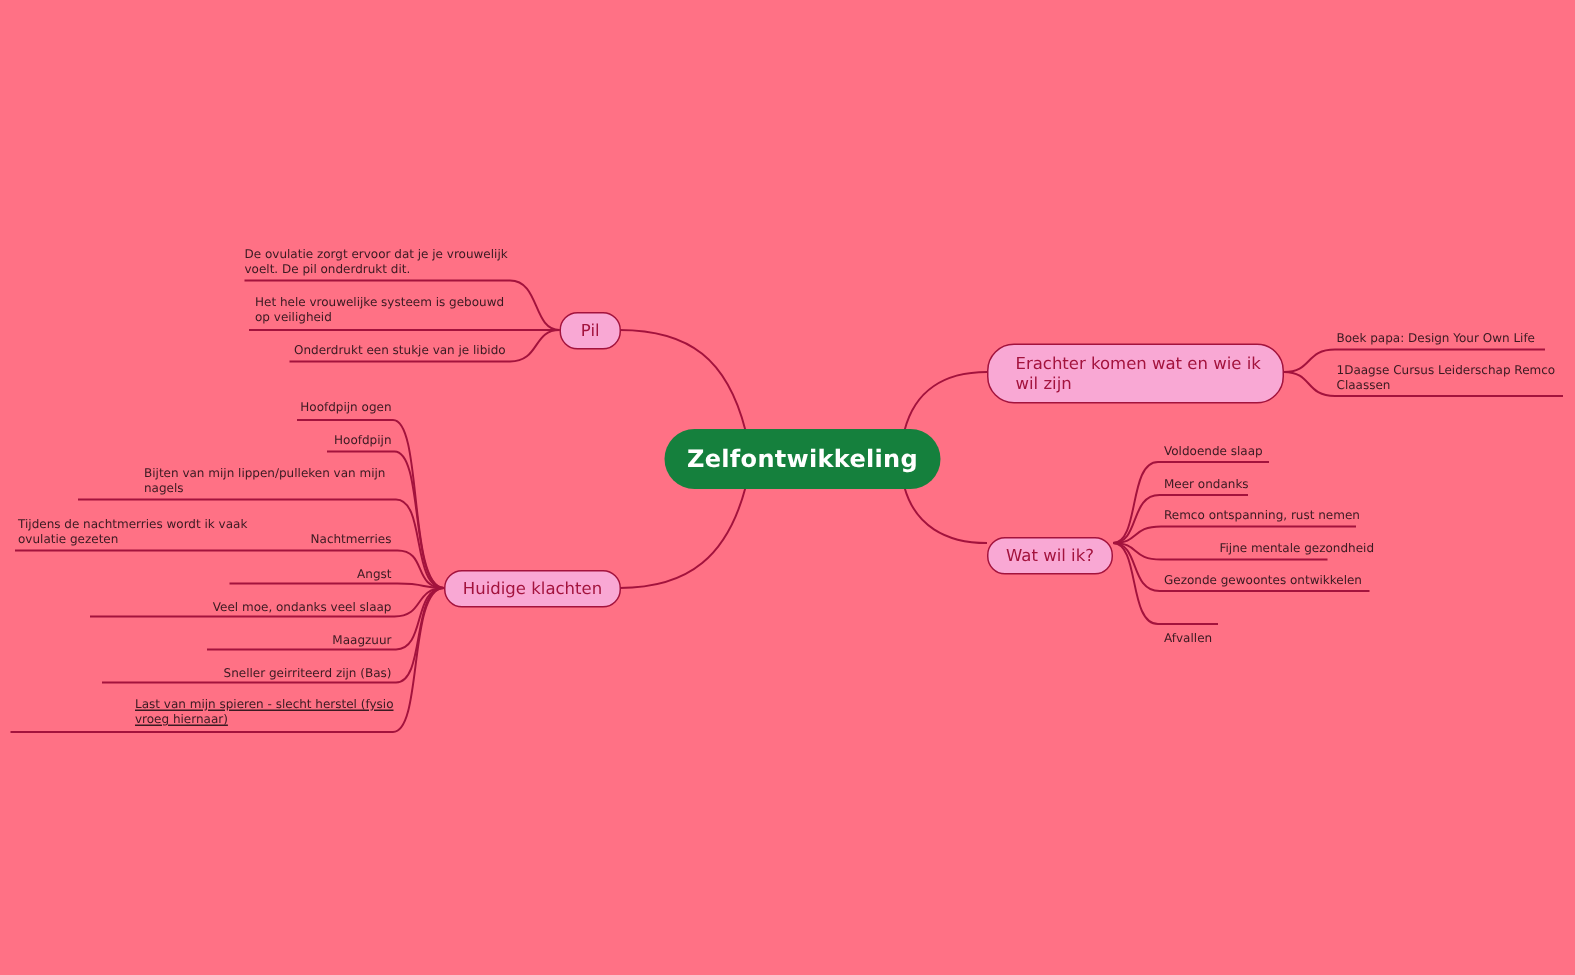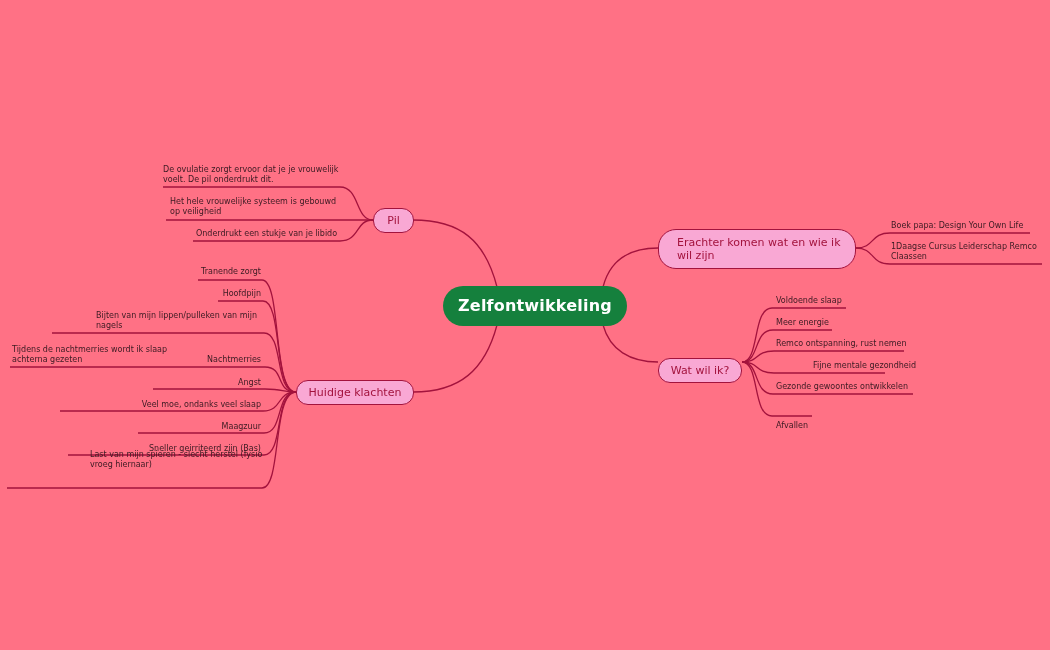--- a/index.html
+++ b/index.html
@@ -66,35 +66,35 @@
 </svg>
 
 <div class="central">Zelfontwikkeling</div>
 
 <div class="topic" style="left:373px;top:208px;width:41px;height:25px;border-radius:12px;">Pil</div>
 <div class="leaf" style="left:163px;top:165px;width:185px;">De ovulatie zorgt ervoor dat je je vrouwelijk voelt. De pil onderdrukt dit.</div>
 <div class="leaf" style="left:170px;top:197px;width:175px;">Het hele vrouwelijke systeem is gebouwd op veiligheid</div>
 <div class="leaf" style="left:196px;top:229px;width:160px;">Onderdrukt een stukje van je libido</div>
 
 <div class="topic" style="left:296px;top:380px;width:118px;height:25px;border-radius:12px;">Huidige klachten</div>
-<div class="leaf right-align" style="left:150px;top:267px;width:111px;">Tranende zorgt</div>
+<div class="leaf right-align" style="left:150px;top:267px;width:111px;">Hoofdpijn ogen</div>
 <div class="leaf right-align" style="left:150px;top:289px;width:111px;">Hoofdpijn</div>
 <div class="leaf" style="left:96px;top:311px;width:175px;">Bijten van mijn lippen/pulleken van mijn nagels</div>
 <div class="leaf right-align" style="left:180px;top:355px;width:81px;">Nachtmerries</div>
-<div class="leaf" style="left:12px;top:345px;width:165px;">Tijdens de nachtmerries wordt ik slaap achterna gezeten</div>
+<div class="leaf" style="left:12px;top:345px;width:165px;">Tijdens de nachtmerries wordt ik vaak ovulatie gezeten</div>
 <div class="leaf right-align" style="left:150px;top:378px;width:111px;">Angst</div>
 <div class="leaf right-align" style="left:100px;top:400px;width:161px;">Veel moe, ondanks veel slaap</div>
 <div class="leaf right-align" style="left:150px;top:422px;width:111px;">Maagzuur</div>
 <div class="leaf right-align" style="left:100px;top:444px;width:161px;">Sneller geirriteerd zijn (Bas)</div>
-<div class="leaf" style="left:90px;top:450px;width:185px;">Last van mijn spieren - slecht herstel (fysio vroeg hiernaar)</div>
+<div class="leaf" style="left:90px;top:465px;width:185px;text-decoration:underline;">Last van mijn spieren - slecht herstel (fysio vroeg hiernaar)</div>
 
 <div class="topic multi" style="left:658px;top:229px;width:198px;height:40px;border-radius:18px;">Erachter komen wat en wie ik wil zijn</div>
 <div class="leaf" style="left:891px;top:221px;width:160px;">Boek papa: Design Your Own Life</div>
 <div class="leaf" style="left:891px;top:242px;width:155px;">1Daagse Cursus Leiderschap Remco Claassen</div>
 
 <div class="topic" style="left:658px;top:358px;width:84px;height:25px;border-radius:12px;">Wat wil ik?</div>
 <div class="leaf" style="left:776px;top:296px;width:120px;">Voldoende slaap</div>
-<div class="leaf" style="left:776px;top:318px;width:120px;">Meer energie</div>
+<div class="leaf" style="left:776px;top:318px;width:120px;">Meer ondanks</div>
 <div class="leaf" style="left:776px;top:339px;width:140px;">Remco ontspanning, rust nemen</div>
 <div class="leaf" style="left:776px;top:361px;width:140px;text-align:right;">Fijne mentale gezondheid</div>
 <div class="leaf" style="left:776px;top:382px;width:150px;">Gezonde gewoontes ontwikkelen</div>
 <div class="leaf" style="left:776px;top:404px;width:100px;margin-top:17px;">Afvallen</div>
 </div>
 
 </body></html>

